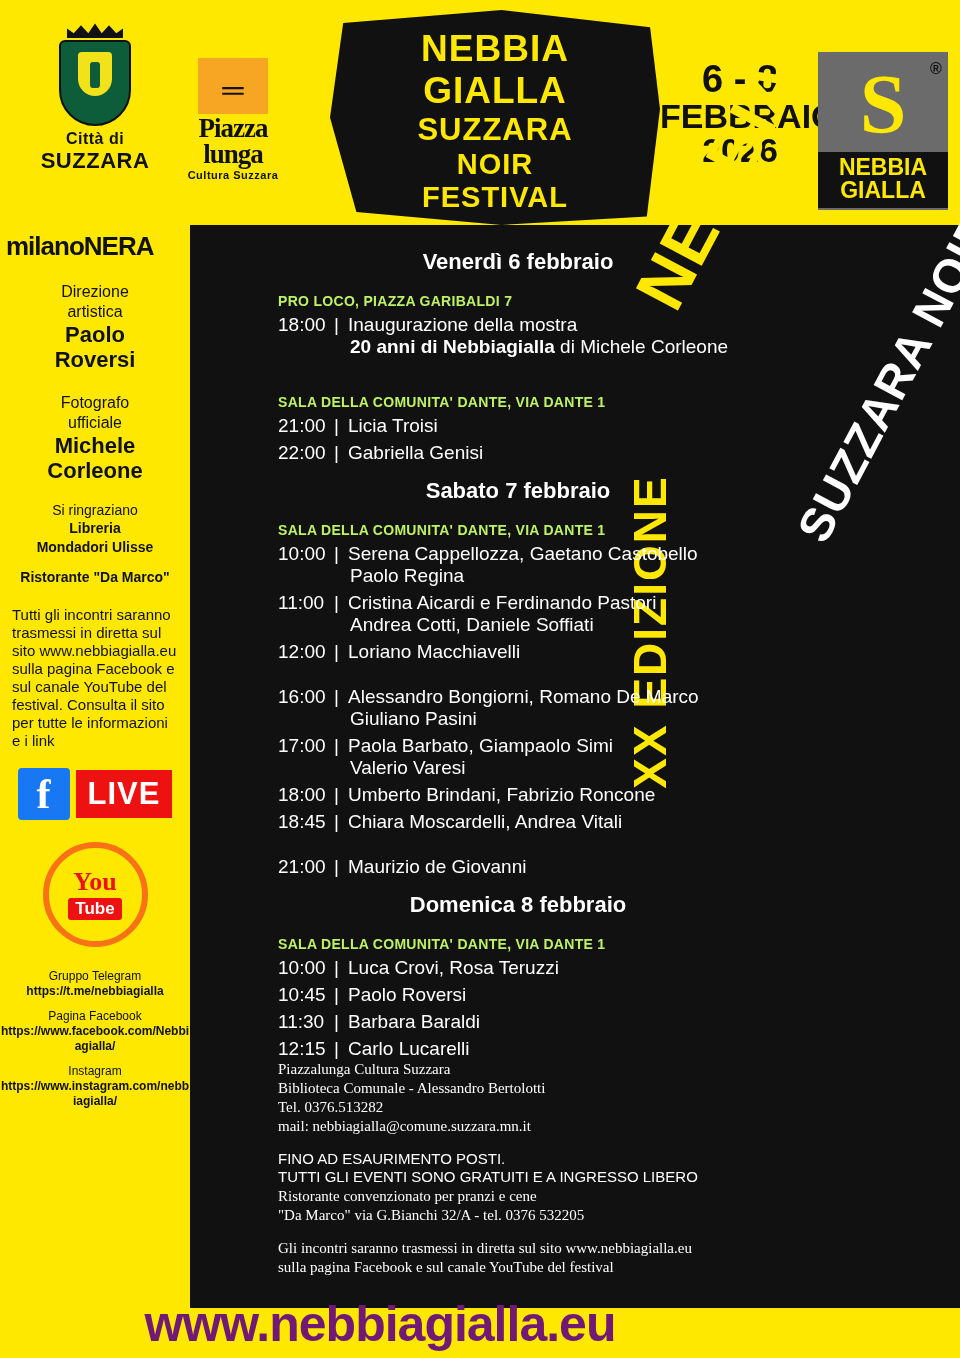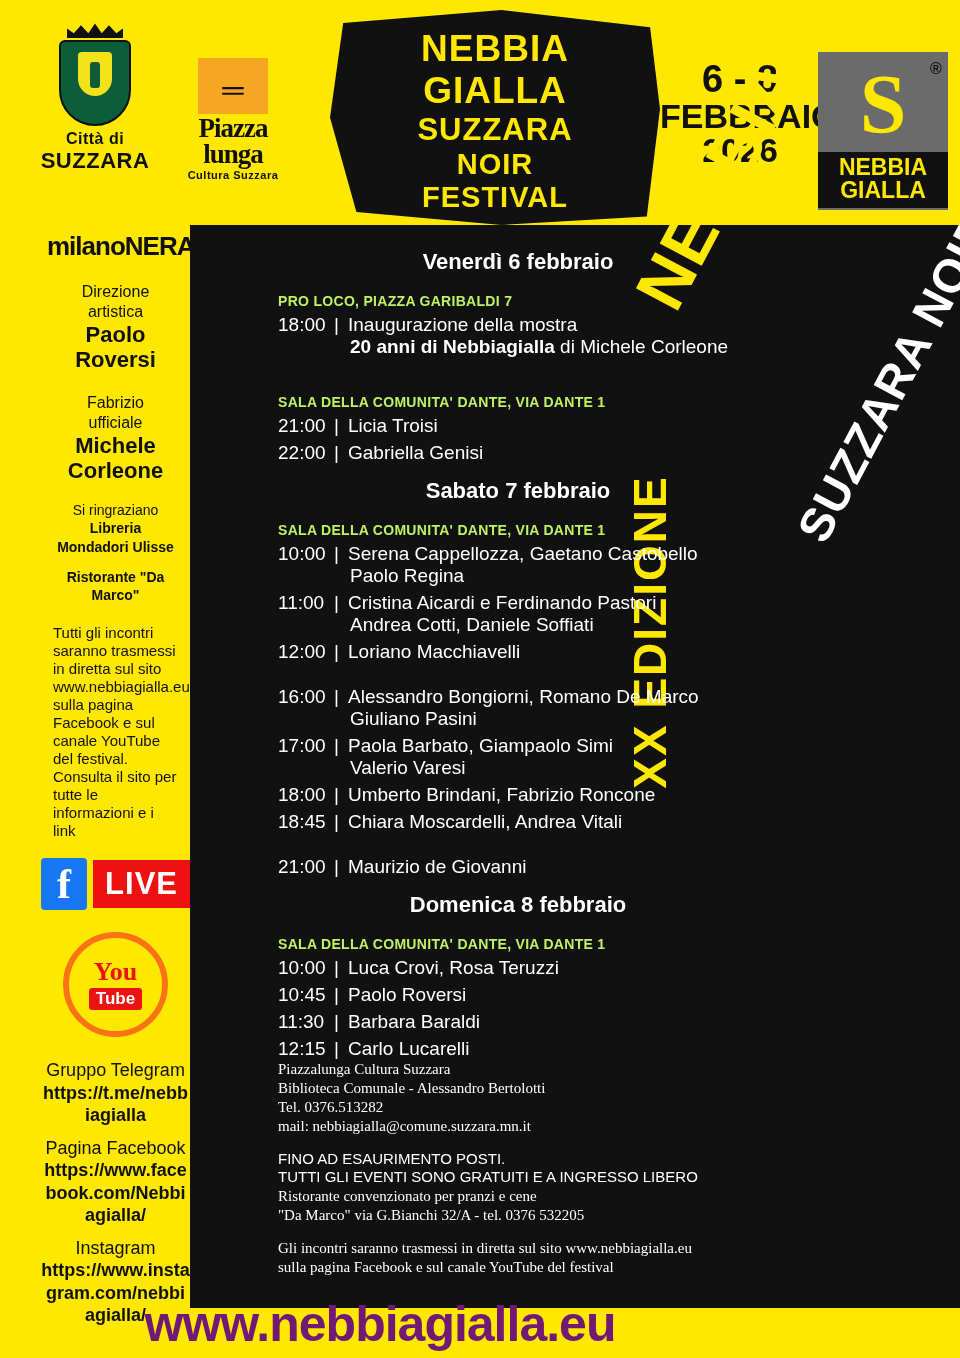--- a/index.html
+++ b/index.html
@@ -72,37 +72,37 @@
   .ng-logo .mark{ width:100%; height:100px; position:relative; }
   .ng-logo .mark:before{
     content:"S"; position:absolute; left:50%; top:4px; transform:translateX(-50%);
     font-size:84px; font-weight:800; color:#FFE800; font-family:"Liberation Serif", serif;
   }
   .ng-logo .bar{ background:#111; color:#FFE800; font-weight:800; font-size:23px; text-align:center;
     line-height:1.0; padding:4px 0 6px;}
   .reg{ position:absolute; left:930px; top:60px; font-size:16px; color:#111; font-weight:700;}
 
   
-  .left { position:absolute; left:0; top:225px; width:190px; height:1133px; text-align:center;padding-left:41px; }
+  .left { position:absolute; left:0; top:225px; width:190px; height:1133px; text-align:center; }
   .milanonera{ font-size:26px; font-weight:800; color:#111; letter-spacing:-1px; margin:6px 0 0 6px; text-align:left;}
   .left p{ color:#111; }
   .blk{ margin-top:20px; }
   .sm{ font-size:16px; line-height:1.25; }
   .bd{ font-size:22px; font-weight:800; line-height:1.15; }
   .thanks{ font-size:14px; font-weight:700; margin-top:18px; line-height:1.3;}
   .note{ font-size:15px; line-height:1.2; text-align:left; padding:0 12px; margin-top:20px; color:#111;}
   .social-row{ display:flex; align-items:center; gap:6px; justify-content:center; margin-top:18px;}
   .fb{ width:52px;height:52px;background:#1877F2;color:#fff;font-weight:800;font-size:42px;
        font-family:"Liberation Serif", serif; text-align:center; line-height:52px; border-radius:4px;}
   .live{ background:#E11; color:#fff; font-weight:800; font-size:31px; padding:6px 12px; letter-spacing:1px;}
   .yt{ width:105px; height:105px; border:6px solid #f97316; border-radius:50%; margin:22px auto 0;
        display:flex; flex-direction:column; align-items:center; justify-content:center; }
   .yt .you{ font-family:"Liberation Serif", serif; font-size:26px; font-weight:700; color:#E11; line-height:1;}
   .yt .tube{ background:#E11; color:#fff; font-size:17px; font-weight:700; padding:1px 7px; border-radius:3px; margin-top:3px;}
-  .links{ margin-top:22px; font-size:18px; line-height:1.25; color:#111;}
+  .links{ margin-top:22px; font-size:12px; line-height:1.25; color:#111;}
   .links .lbl{ font-weight:400; margin-top:10px; }
   .links .url{ font-weight:700; word-break:break-all; }
 
   
   .panel{ position:absolute; left:190px; top:225px; width:770px; height:1083px; background:#111; }
   .edition{
     position:absolute; left:200px; top:380px; width:520px;
     transform: rotate(-90deg); transform-origin: center;
     color:#FFE800; font-size:46px; font-weight:800; letter-spacing:2px; text-align:center;
   }
@@ -189,21 +189,21 @@
     <div class="milanonera"><span>milano</span><span>NERA</span></div>
 
     <div class="blk">
       <p class="sm">Direzione</p>
       <p class="sm">artistica</p>
       <p class="bd">Paolo</p>
       <p class="bd">Roversi</p>
     </div>
 
     <div class="blk">
-      <p class="sm">Fabrizio</p>
+      <p class="sm">Fotografo</p>
       <p class="sm">ufficiale</p>
       <p class="bd">Michele</p>
       <p class="bd">Corleone</p>
     </div>
 
     <div class="thanks">
       <p style="font-weight:400">Si ringraziano</p>
       <p>Libreria</p>
       <p>Mondadori Ulisse</p>
       <p style="margin-top:12px">Ristorante "Da Marco"</p>

